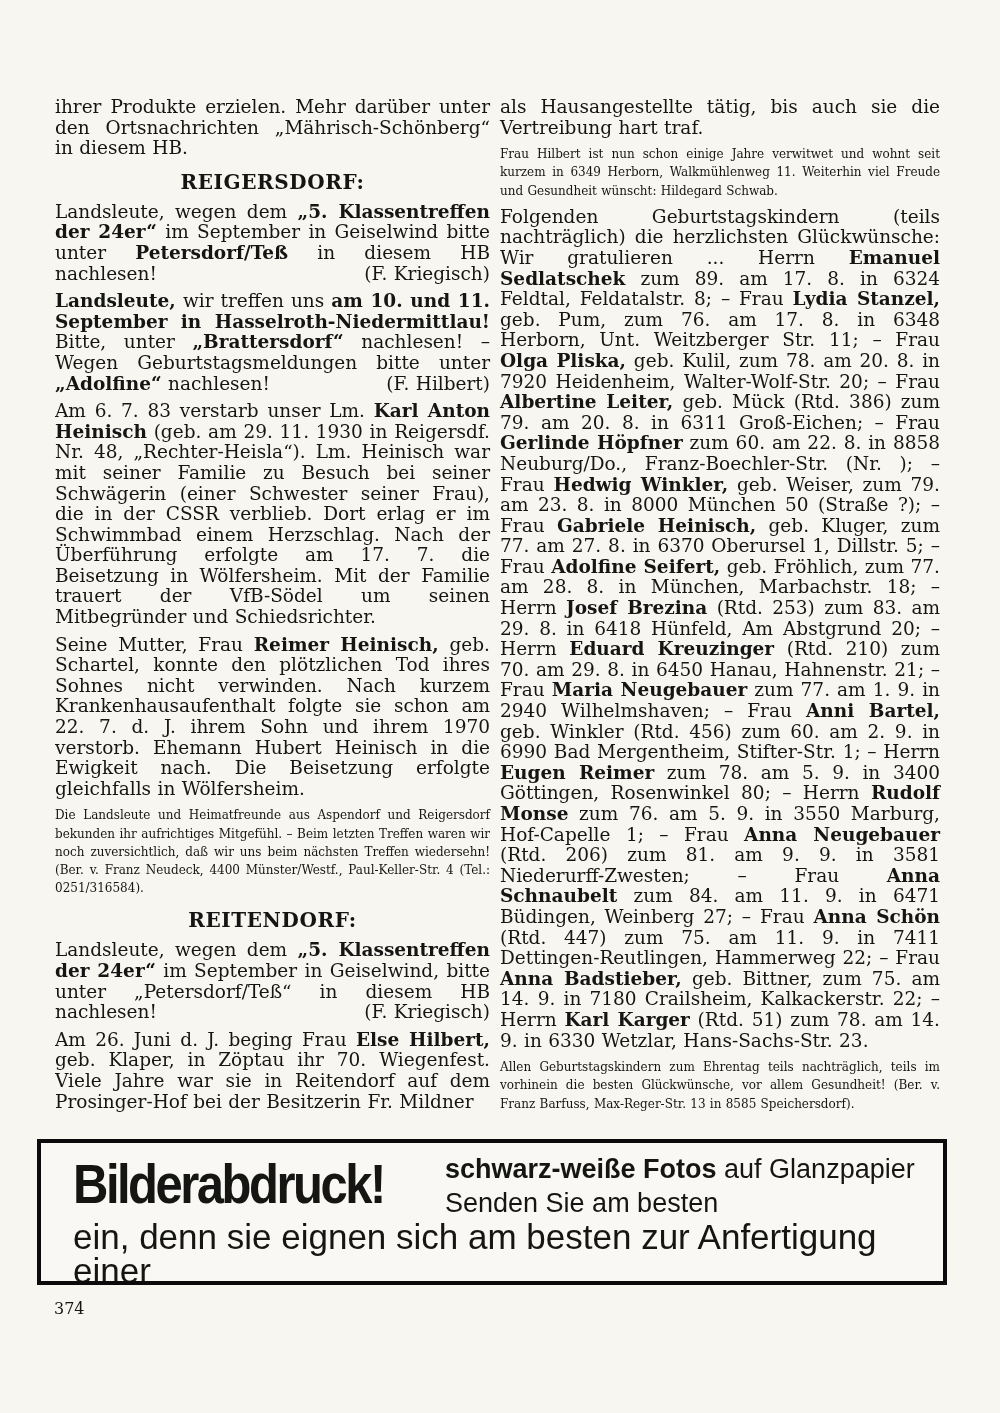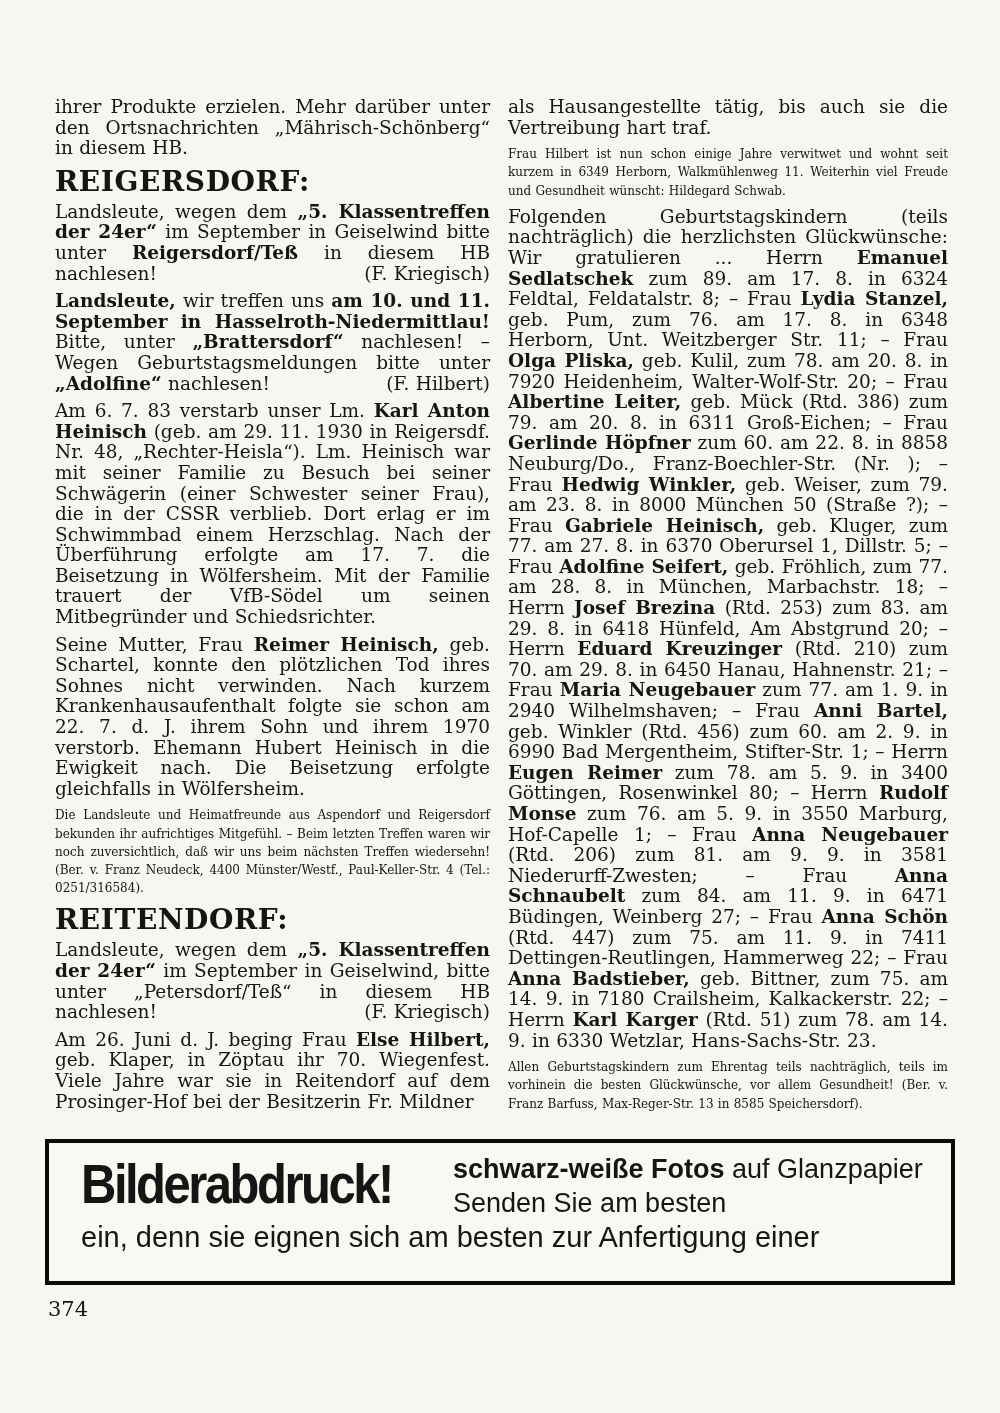--- a/index.html
+++ b/index.html
@@ -8,44 +8,44 @@
     position:relative;
     width:1000px;height:1413px;
     background:#f7f6f1;
     color:#151514;
     font-family:"DejaVu Serif","Liberation Serif",serif;
     overflow:hidden;
   }
   .columns{
     position:absolute;left:55px;top:97px;
     width:901px;height:1042px;
-    display:flex;gap:18px;
+    display:flex;gap:10px;
     overflow:hidden;
   }
   .col{width:435px;flex:0 0 435px;}
   .col.right{width:440px;flex:0 0 440px;}
   p.body{
     margin:0 0 7px 0;
     font-size:18.5px;line-height:20.6px;
     text-align:justify;
     hyphens:auto;
     word-spacing:0.5px;
   }
   p.body.small{
     font-size:12px;line-height:18.2px;
   }
   h3.heading{
     margin:12px 0 9px 0;
-    font-size:28px;line-height:22px;
-    font-weight:bold;letter-spacing:0.6px;
+    font-size:20px;line-height:22px;
+    font-weight:bold;letter-spacing:0.6px;text-align:center;
   }
   .sig{float:right;}
   b{font-weight:bold;}
   .ad-box{
-    position:absolute;left:45px;top:1139px;
+    position:absolute;left:37px;top:1139px;
     width:910px;height:146px;
     box-sizing:border-box;
     border:4px solid #0b0b0b;
     background:#f9f8f4;
     overflow:hidden;
     font-family:"Liberation Sans","DejaVu Sans",sans-serif;
     padding:6px 26px 6px 32px;
   }
   .ad-top{display:flex;align-items:flex-start;}
   .ad-title{
@@ -54,37 +54,37 @@
     font-weight:bold;letter-spacing:-2.5px;
     transform:scaleY(1.12);transform-origin:left top;
     white-space:nowrap;
   }
   .ad-intro{
     flex:1 1 auto;
     font-size:27px;line-height:34px;
     padding-top:3px;
   }
   .ad-line{
-    font-size:29px;line-height:34px;
+    font-size:35px;line-height:34px;
   }
   .page-number{
-    position:absolute;left:48px;top:1297px;
-    font-size:21px;line-height:24px;
+    position:absolute;left:54px;top:1297px;
+    font-size:16px;line-height:24px;
   }
 </style>
 </head>
 <body>
 
 <div class="page">
 
   <div class="columns">
     <div class="col left">
         <p class="body">ihrer Produkte erzielen. Mehr darüber unter den Ortsnachrichten „Mährisch-Schönberg“ in diesem HB.</p>
         <h3 class="heading"><b>REIGERSDORF:</b></h3>
-        <p class="body">Landsleute, wegen dem <b>„5. Klassentreffen der 24er“</b> im September in Geiselwind bitte unter <b>Reigersdorf/Teß</b> in diesem HB nachlesen! <span class="sig">(F. Kriegisch)</span></p>
+        <p class="body">Landsleute, wegen dem <b>„5. Klassentreffen der 24er“</b> im September in Geiselwind bitte unter <b>Petersdorf/Teß</b> in diesem HB nachlesen! <span class="sig">(F. Kriegisch)</span></p>
         <p class="body"><b>Landsleute,</b> wir treffen uns <b>am 10. und 11. September in Hasselroth-Niedermittlau!</b> Bitte, unter <b>„Brattersdorf“</b> nachlesen! – Wegen Geburtstagsmeldungen bitte unter <b>„Adolfine“</b> nachlesen! <span class="sig">(F. Hilbert)</span></p>
         <p class="body">Am 6. 7. 83 verstarb unser Lm. <b>Karl Anton Heinisch</b> (geb. am 29. 11. 1930 in Reigersdf. Nr. 48, „Rechter-Heisla“). Lm. Heinisch war mit seiner Familie zu Besuch bei seiner Schwägerin (einer Schwester seiner Frau), die in der CSSR verblieb. Dort erlag er im Schwimmbad einem Herzschlag. Nach der Überführung erfolgte am 17. 7. die Beisetzung in Wölfersheim. Mit der Familie trauert der VfB-Södel um seinen Mitbegründer und Schiedsrichter.</p>
         <p class="body">Seine Mutter, Frau <b>Reimer Heinisch,</b> geb. Schartel, konnte den plötzlichen Tod ihres Sohnes nicht verwinden. Nach kurzem Krankenhausaufenthalt folgte sie schon am 22. 7. d. J. ihrem Sohn und ihrem 1970 verstorb. Ehemann Hubert Heinisch in die Ewigkeit nach. Die Beisetzung erfolgte gleichfalls in Wölfersheim.</p>
         <p class="body small">Die Landsleute und Heimatfreunde aus Aspendorf und Reigersdorf bekunden ihr aufrichtiges Mitgefühl. – Beim letzten Treffen waren wir noch zuversichtlich, daß wir uns beim nächsten Treffen wiedersehn! (Ber. v. Franz Neudeck, 4400 Münster/Westf., Paul-Keller-Str. 4 (Tel.: 0251/316584).</p>
         <h3 class="heading"><b>REITENDORF:</b></h3>
         <p class="body">Landsleute, wegen dem <b>„5. Klassentreffen der 24er“</b> im September in Geiselwind, bitte unter „Petersdorf/Teß“ in diesem HB nachlesen! <span class="sig">(F. Kriegisch)</span></p>
         <p class="body">Am 26. Juni d. J. beging Frau <b>Else Hilbert,</b> geb. Klaper, in Zöptau ihr 70. Wiegenfest. Viele Jahre war sie in Reitendorf auf dem Prosinger-Hof bei der Besitzerin Fr. Mildner</p>
       </div>
     <div class="col right">
         <p class="body">als Hausangestellte tätig, bis auch sie die Vertreibung hart traf.</p>

